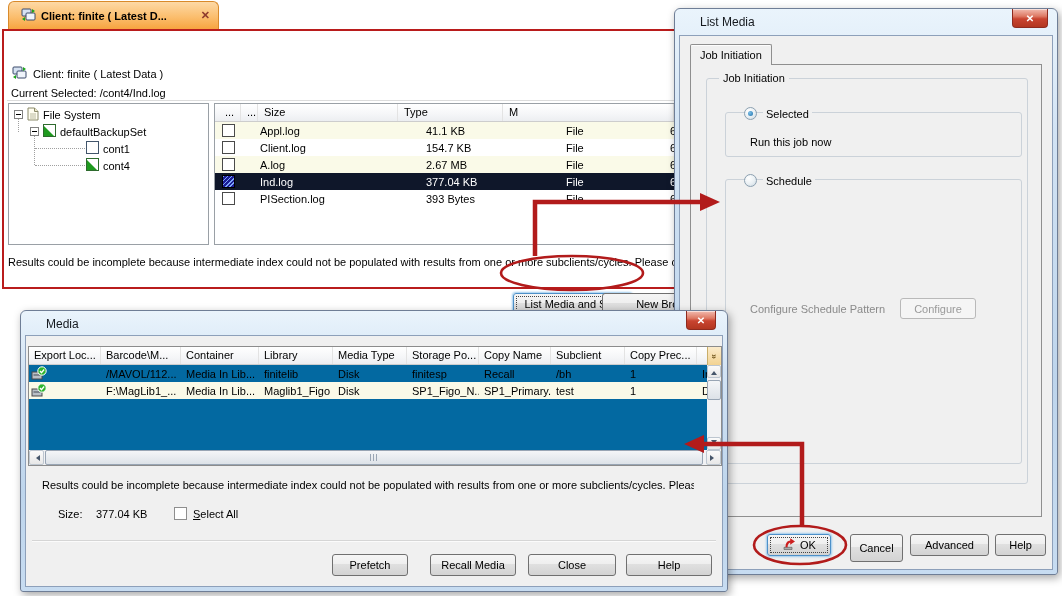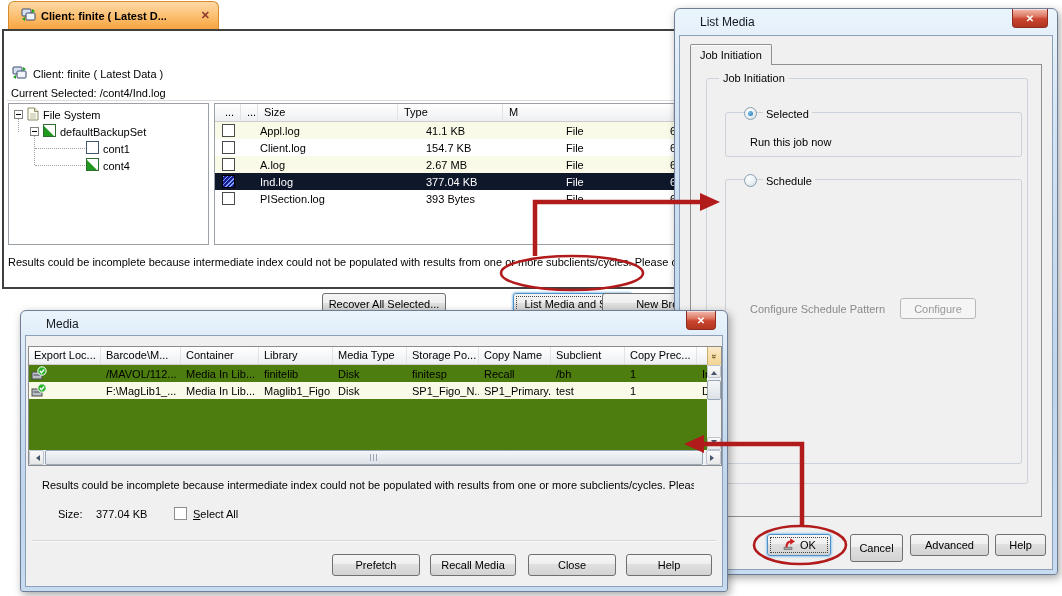--- a/index.html
+++ b/index.html
@@ -10,21 +10,21 @@
 
   
   .bw{position:absolute;left:2px;top:0;width:1028px;height:289px;z-index:10}
   .bw-tab{position:absolute;left:6px;top:1px;width:211px;height:28px;z-index:3;
     display:flex;align-items:center;gap:5px;padding:0 8px 0 12px;
     background:linear-gradient(#FDD9A6,#FBBE6E 55%,#F7A440);
     border:1px solid #D98A2B;border-bottom:none;border-radius:6px 6px 0 0}
   .bw-tab .tlabel{font-weight:bold;white-space:nowrap;overflow:hidden;flex:1}
   .bw-tab .tclose{color:#8E3A2E;font-weight:bold;font-size:11px;cursor:default}
   .bw-body{position:absolute;left:0;right:0;top:29px;bottom:0;background:#fff;
-    border:2px solid #404040}
+    border:2px solid #b91c1c}
   .bw-h1{position:absolute;left:8px;top:35px;display:flex;align-items:center;gap:6px}
   .bw-h2{position:absolute;left:7px;top:56px}
   .bw-sep{position:absolute;left:3px;right:3px;top:69px;border-top:1px solid #DCDCDC}
 
   .panel{position:absolute;background:#fff;border:1px solid #9AA0A6;overflow:hidden}
   .tree{left:4px;top:72px;width:201px;height:142px}
   .trow{position:absolute;height:15px;display:flex;align-items:center;gap:4px;white-space:nowrap}
   .exp{width:9px;height:9px;border:1px solid #818181;background:#fff;position:relative;flex:none}
   .exp::after{content:"";position:absolute;left:1px;top:3px;width:5px;height:1px;background:#000}
   .dotv{position:absolute;border-left:1px dotted #A0A0A0;width:1px}
@@ -79,21 +79,21 @@
   .jpanel{position:absolute;left:10px;right:10px;top:28px;height:453px;border:1px solid #8F8F8F;background:#F0F0F0}
   .grp{position:absolute;border:1px solid #CBD2D9;border-radius:3px}
   .glabel{position:absolute;top:-7px;left:12px;background:#F0F0F0;padding:0 4px;white-space:nowrap}
   .radio{position:absolute;width:13px;height:13px;border-radius:50%;border:1px solid #8CA0B0;
     background:radial-gradient(circle at 35% 30%,#FFF,#E9EFF3 55%,#C9D6DE)}
   .radio.sel::after{content:"";position:absolute;left:3px;top:3px;width:5px;height:5px;border-radius:50%;
     background:radial-gradient(circle at 35% 35%,#7CC0EA,#1E70A8)}
   .graytxt{color:#8A8A8A}
 
   
-  .mtable{position:absolute;left:2px;top:10px;width:694px;height:120px;border:1px solid #8C8C8C;background:#4d7c0f;overflow:hidden}
+  .mtable{position:absolute;left:2px;top:10px;width:694px;height:120px;border:1px solid #8C8C8C;background:#0369a1;overflow:hidden}
   .m1{width:72px}.m2{width:80px}.m3{width:78px}.m4{width:74px}.m5{width:74px}
   .m6{width:72px}.m7{width:72px}.m8{width:74px}.m9{width:72px}
   .m1,.m2,.m3,.m4,.m5,.m6,.m7,.m8,.m9{flex:none;overflow:hidden;white-space:nowrap}
   .m10{flex:1;overflow:hidden;white-space:nowrap}
   .mtable .hc{padding:2px 2px 0 5px}
   .mtable .row>div{padding-left:5px}
   .mtable .row>.m1{padding-left:2px;display:flex;align-items:center}
   .chev{position:absolute;right:0;top:0;width:14px;height:18px;border-left:1px solid #C9AE6A;
     background:linear-gradient(#FBEBCB,#F3D globalization392);background:linear-gradient(#FBEBCB,#F2D392);
     display:flex;align-items:center;justify-content:center;color:#6E531B;font-weight:bold;font-size:9px}
@@ -238,21 +238,20 @@
             <div class="c2"></div>
           <div class="c3">PISection.log</div>
           <div class="c4">393 Bytes</div>
           <div class="c5">File</div>
           <div class="c6">6</div>
         </div>
       </div>
 
       <div class="bw-msg">Results could be incomplete because intermediate index could not be populated with results from one or more subclients/cycles. Please che</div>
 
-      <div class="btn" style="left:318px;top:262px;width:124px;height:21px">Recover All Selected...</div>
       <div class="btn focus" style="left:509px;top:262px;width:119px;height:21px">List Media and Size</div>
       <div class="btn" style="left:598px;top:262px;width:130px;height:21px">New Browse</div>
     </div>
   </div>
 
   <div class="aero lmd">
     <div class="aero-title">List Media</div>
     <div class="aero-close" style="right:9px;width:36px">✕</div>
     <div class="aero-content">
       <div class="jtab">Job Initiation</div>
@@ -369,21 +368,21 @@
 
       <div class="a nowrap" style="left:16px;top:143px;right:28px">Results could be incomplete because intermediate index could not be populated with results from one or more subclients/cycles. Please ch...</div>
 
       <span class="a" style="left:32px;top:172px">Size:</span>
       <span class="a" style="left:70px;top:172px">377.04 KB</span>
       <span class="cbx" style="left:148px;top:171px"></span>
       <span class="a" style="left:167px;top:172px"><span class="u">S</span><span>elect All</span></span>
 
       <div class="msep" style="top:204px"></div>
 
-      <div class="btn" style="left:306px;top:218px;width:88px;height:22px">Prefetch</div>
+      <div class="btn" style="left:306px;top:218px;width:76px;height:22px">Prefetch</div>
       <div class="btn" style="left:404px;top:218px;width:86px;height:22px">Recall Media</div>
       <div class="btn" style="left:502px;top:218px;width:88px;height:22px">Close</div>
       <div class="btn" style="left:600px;top:218px;width:86px;height:22px">Help</div>
     </div>
   </div>
 
   <svg class="ann" width="1062" height="596" viewBox="0 0 1062 596">
     <ellipse cx="572" cy="273" rx="71" ry="17" fill="none" stroke="#B21B1B" stroke-width="2.6"></ellipse>
     <path d="M535 256 L535 202 L700 202" fill="none" stroke="#B21B1B" stroke-width="4.5"></path>
     <polygon points="700,193 720,202 700,211" fill="#B21B1B"></polygon>

